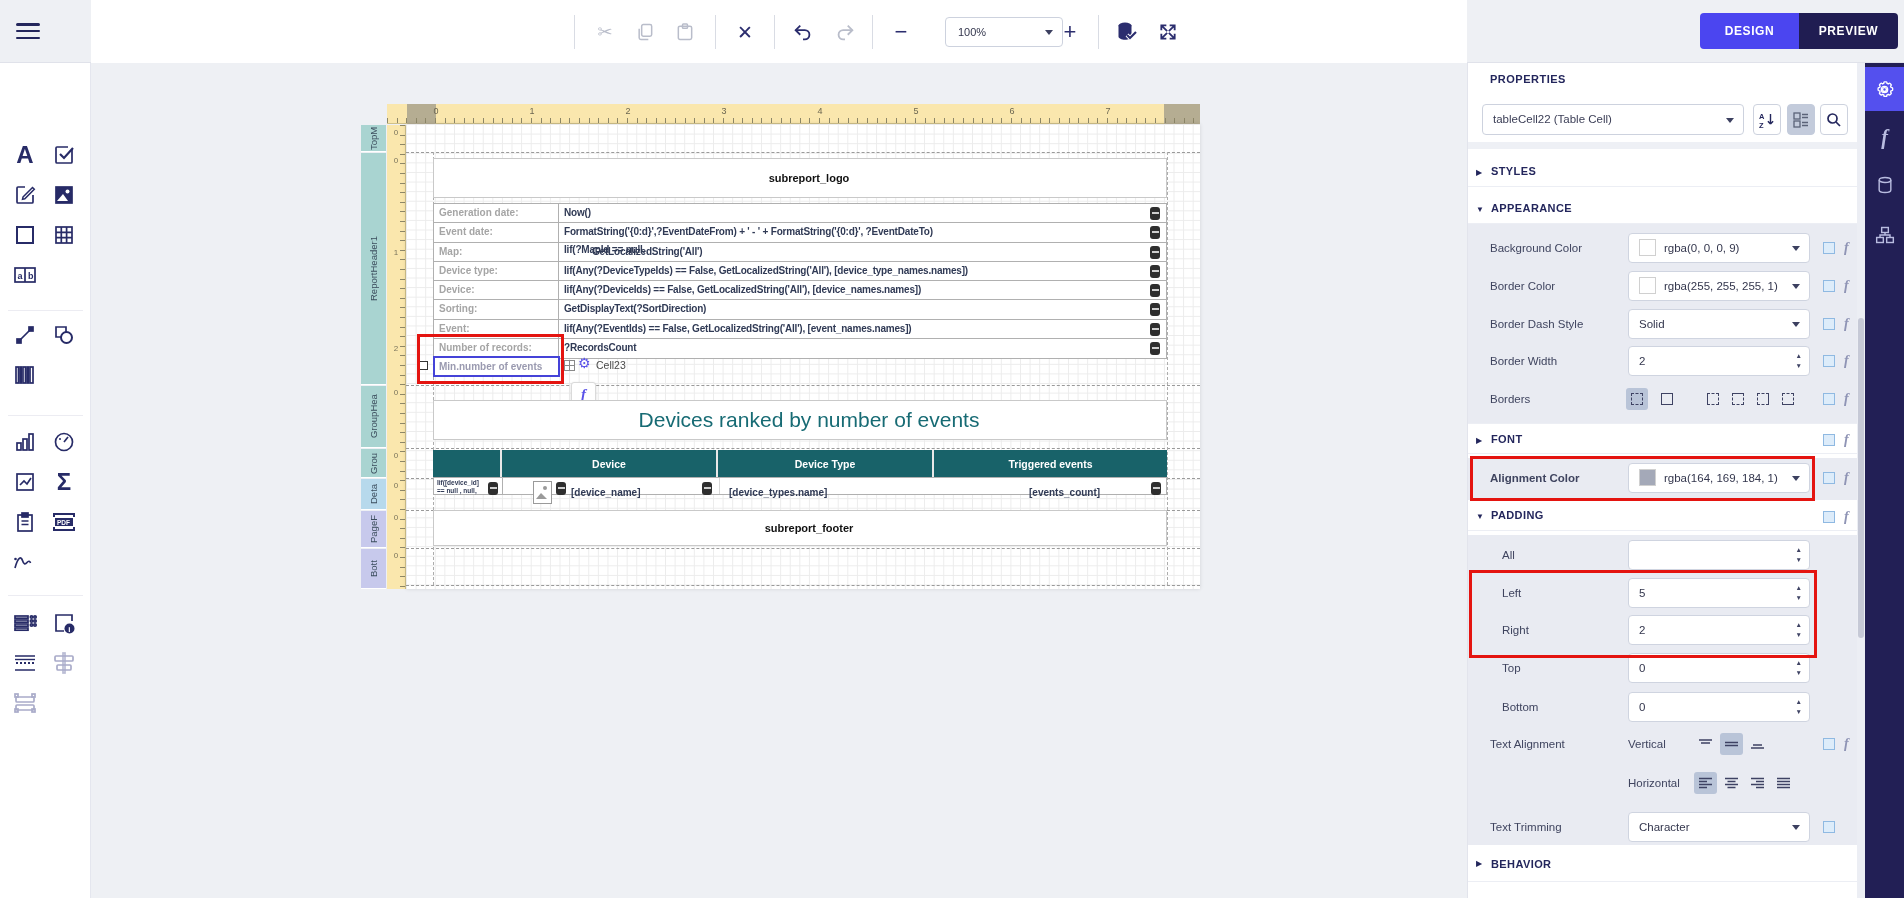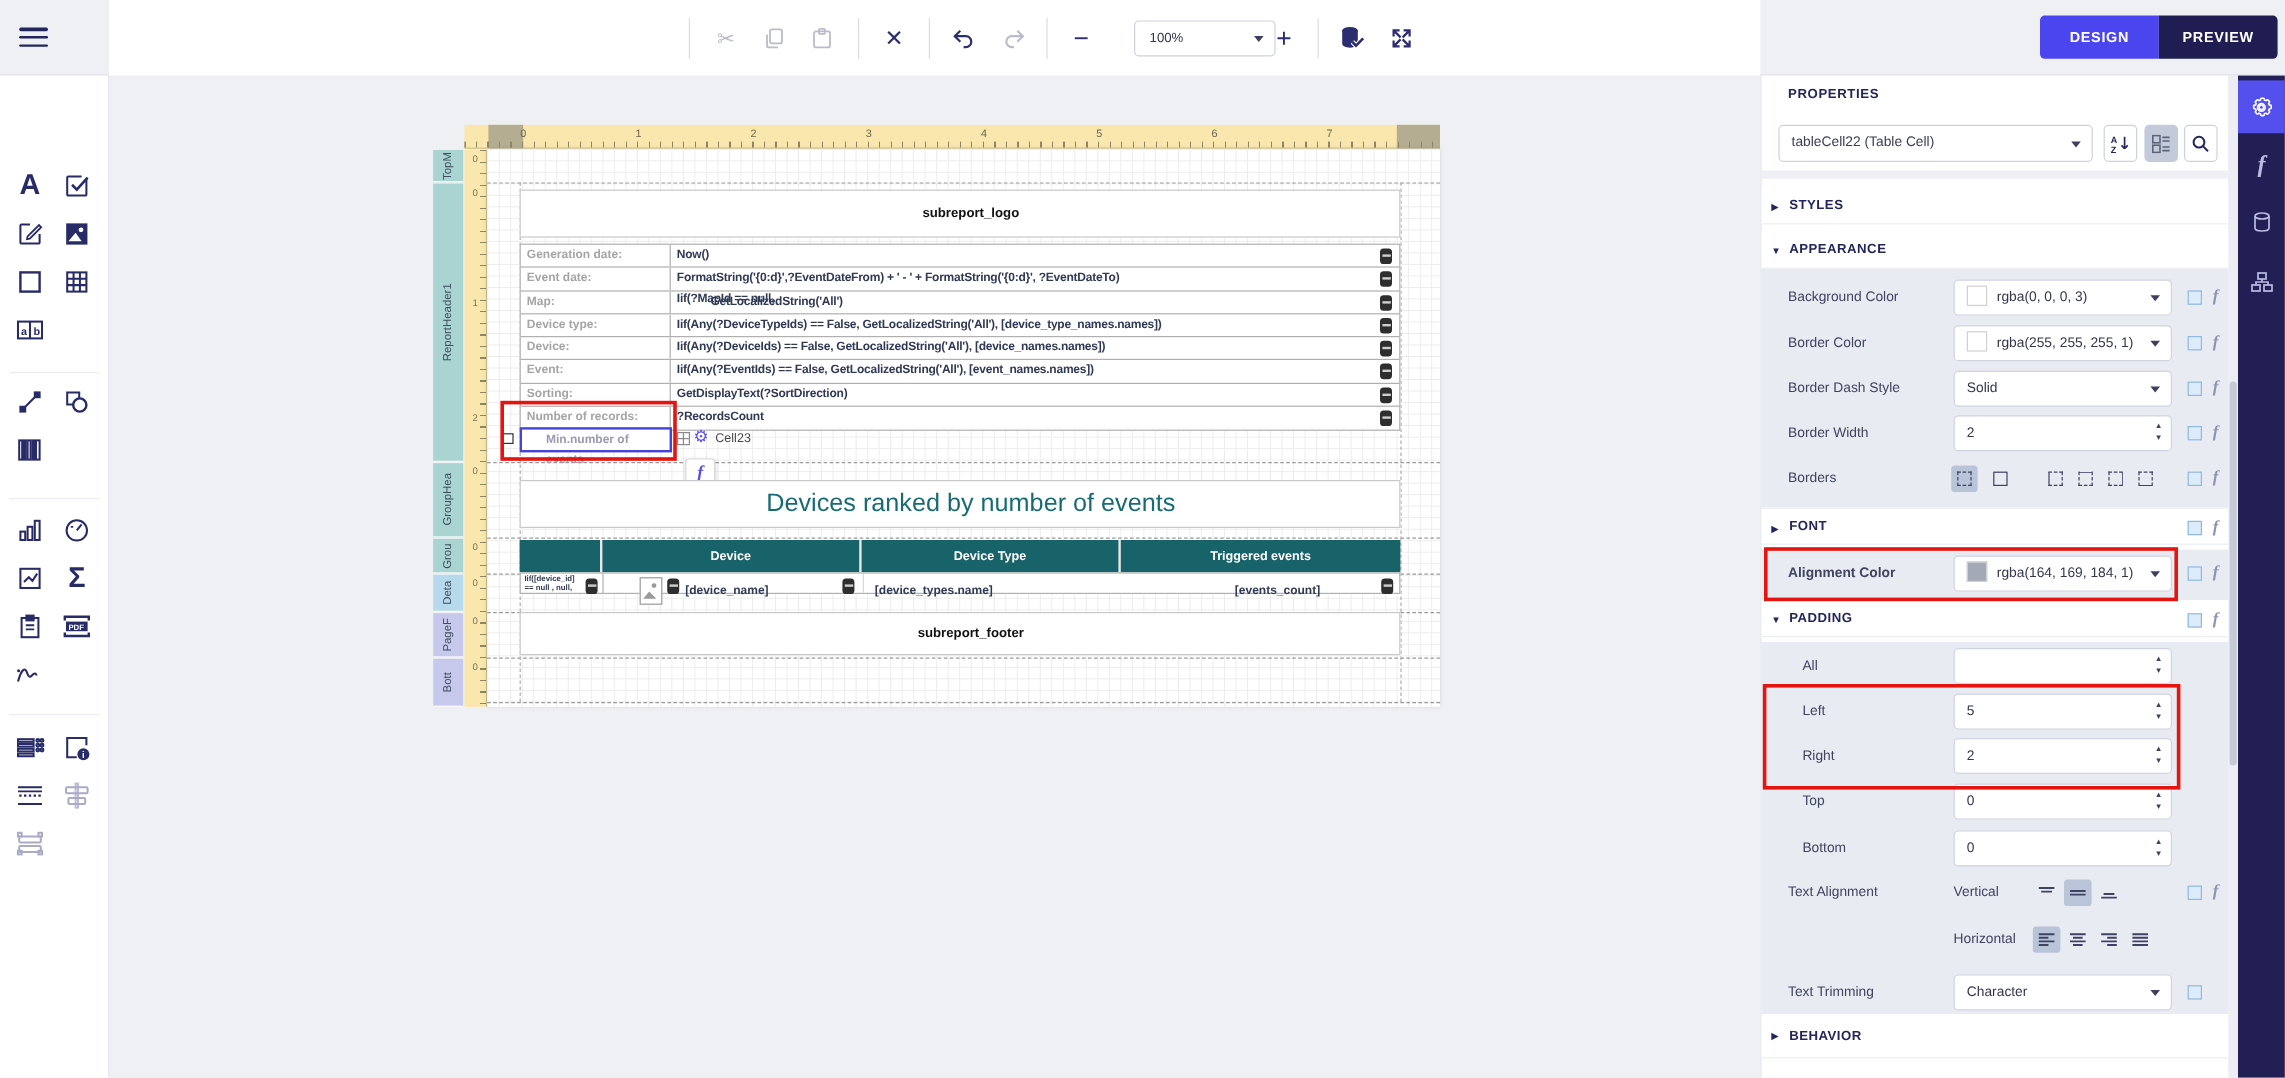--- a/index.html
+++ b/index.html
@@ -56,21 +56,21 @@
   .ptable { position:absolute; left:27px; top:79px; width:734px; border:1.5px solid #b0b0b0; background:#fff; }
   .prm { position:relative; height:19.3px; border-bottom:1.5px solid #b0b0b0; overflow:hidden; }
   .prm:last-child { border-bottom:none; }
   .plab { position:absolute; left:0; top:0; width:125px; height:100%; border-right:1.5px solid #b0b0b0;
     color:#a5a5a5; font-weight:bold; font-size:10px; line-height:18px; padding-left:5px; }
   .pexp { position:absolute; left:130px; top:0; right:24px; color:#303a55; font-weight:bold; font-size:10px; line-height:18px; letter-spacing:-.2px; white-space:nowrap; overflow:hidden; }
   .pexp .l2 { display:block; margin-top:-8px; padding-left:28px; }
   .lock { position:absolute; right:6px; top:3px; width:10px; height:13px; background:#2e2e2e; border-radius:3px; }
   .lock:after { content:""; position:absolute; left:1.5px; top:5px; width:7px; height:2px; background:#cfcfcf; }
   .selcell { position:absolute; left:27px; top:232px; width:127px; height:21px; background:#fff; border:2px solid #4543d8;
-    color:#9a9ab0; font-weight:bold; font-size:10px; line-height:17px; padding-left:20px; cursor:pointer; }
+    color:#9a9ab0; font-weight:bold; font-size:10px; line-height:17px; padding-left:4px; cursor:pointer; }
   .handle { position:absolute; left:13px; top:237px; width:9px; height:9px; background:#fff; border:1.5px solid #333; }
   .minigrid { position:absolute; left:158px; top:236px; width:11px; height:11px; border:1px solid #8a8a8a; background:#fff; }
   .minigrid:after { content:""; position:absolute; left:4px; top:0; width:1px; height:9px; background:#8a8a8a; box-shadow:-4px 4px 0 4px transparent; }
   .minigrid:before { content:""; position:absolute; left:0; top:4px; width:9px; height:1px; background:#8a8a8a; }
   .gearmini { position:absolute; left:172px; top:231px; font-size:14px; color:#5a52e8; cursor:pointer; }
   .cellbadge { position:absolute; left:190px; top:235px; font-size:10.5px; color:#4a4a4a; }
   .ffloat { position:absolute; left:165px; top:258px; width:25px; height:25px; background:#fff; border:1px solid #dadada; border-radius:3px;
     box-shadow:0 1px 3px rgba(0,0,0,.15); color:#5a52e8; font-family:"Liberation Serif",serif; font-style:italic; font-weight:bold;
     font-size:15px; text-align:center; line-height:23px; cursor:pointer; }
   .rtitle { color:#176b74; font-size:21px; font-weight:normal; }
@@ -430,27 +430,27 @@
           <span class="plab">Device type:</span>
           <span class="pexp">Iif(Any(?DeviceTypeIds) == False, GetLocalizedString('All'), [device_type_names.names])</span>
           <span class="lock"></span>
         </div>
       <div class="prm">
           <span class="plab">Device:</span>
           <span class="pexp">Iif(Any(?DeviceIds) == False, GetLocalizedString('All'), [device_names.names])</span>
           <span class="lock"></span>
         </div>
       <div class="prm">
-          <span class="plab">Event:</span>
-          <span class="pexp">Iif(Any(?EventIds) == False, GetLocalizedString('All'), [event_names.names])</span>
+          <span class="plab">Sorting:</span>
+          <span class="pexp">GetDisplayText(?SortDirection)</span>
           <span class="lock"></span>
         </div>
       <div class="prm">
-          <span class="plab">Sorting:</span>
-          <span class="pexp">GetDisplayText(?SortDirection)</span>
+          <span class="plab">Event:</span>
+          <span class="pexp">Iif(Any(?EventIds) == False, GetLocalizedString('All'), [event_names.names])</span>
           <span class="lock"></span>
         </div>
       <div class="prm">
           <span class="plab">Number of records:</span>
           <span class="pexp">?RecordsCount</span>
           <span class="lock"></span>
         </div>
     </div>
 
     <div class="handle"></div>
@@ -536,21 +536,21 @@
       <span class="tri">▼</span>
         <b>APPEARANCE</b>
     </div>
 
     <div class="grayzone" style="top:161px;height:199px"></div>
     <div class="grayzone" style="top:395px;height:42px"></div>
     <div class="grayzone" style="top:472px;height:310px"></div>
 
     <span class="prow-label" style="top:185px">Background Color</span>
     <div class="ctl" style="top:185px">
-      <span class="swatch" style="background-color: rgb(255, 255, 255);"></span><span>rgba(0, 0, 0, 3)</span><span class="caret"></span>
+      <span class="swatch" style="background-color: rgb(255, 255, 255);"></span><span>rgba(0, 0, 0, 9)</span><span class="caret"></span>
     </div>
     <span class="chk" style="top:185px"></span>
       <span class="fx" style="top:185px">f</span>
 
     <span class="prow-label" style="top:223px">Border Color</span>
     <div class="ctl" style="top:223px">
       <span class="swatch" style="background-color: rgb(255, 255, 255);"></span><span>rgba(255, 255, 255, 1)</span><span class="caret"></span>
     </div>
     <span class="chk" style="top:223px"></span>
       <span class="fx" style="top:223px">f</span>

